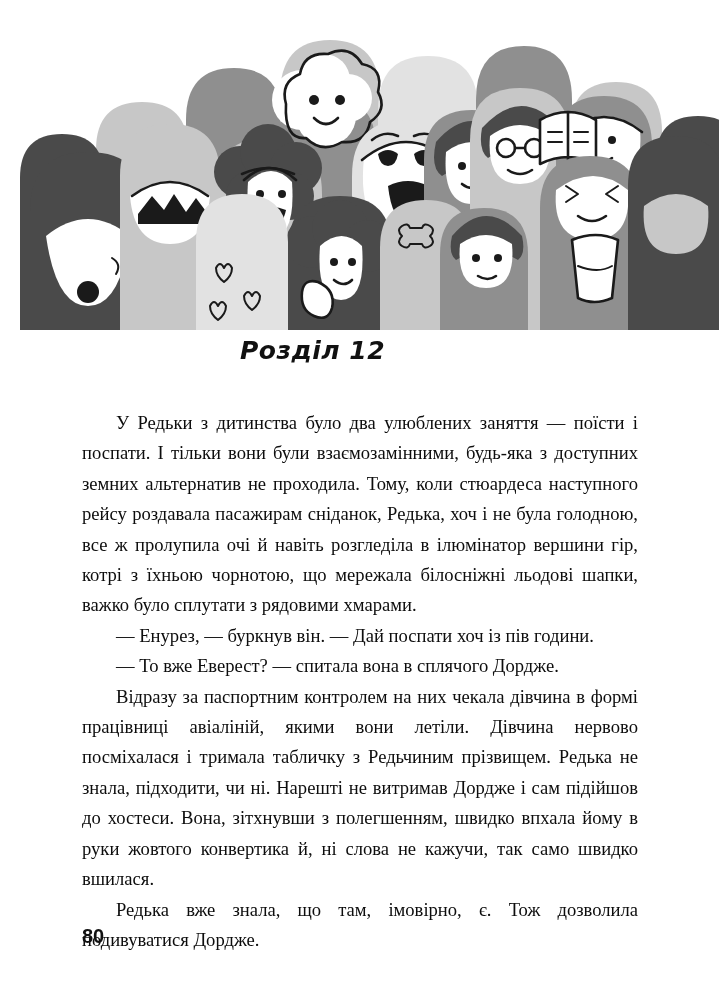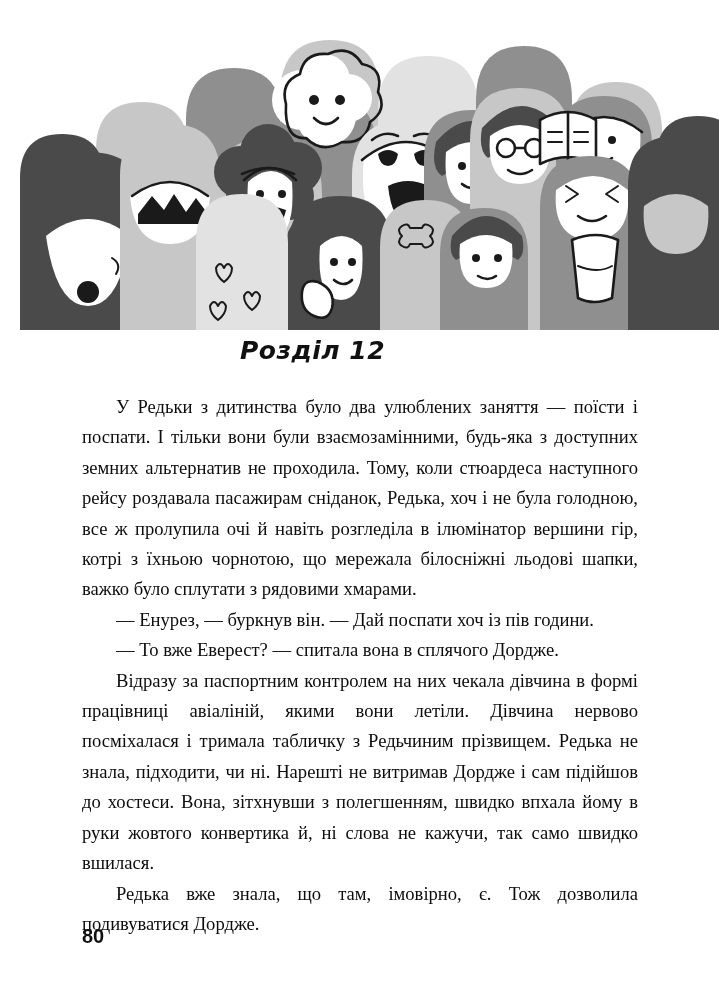--- a/index.html
+++ b/index.html
@@ -47,21 +47,21 @@
     font-weight: bold;
     font-style: italic;
     font-size: 25px;
     letter-spacing: 0.5px;
     color: #111;
   }
 
   
   .body-text {
     position: absolute;
-    top: 392px;
+    top: 408px;
     left: 82px;
     width: 556px;
     font-family: "Liberation Serif", serif;
     font-size: 18.6px;
     line-height: 30.4px;
     text-align: justify;
     color: #0d0d0d;
   }
   .body-text p {
     margin: 0;

